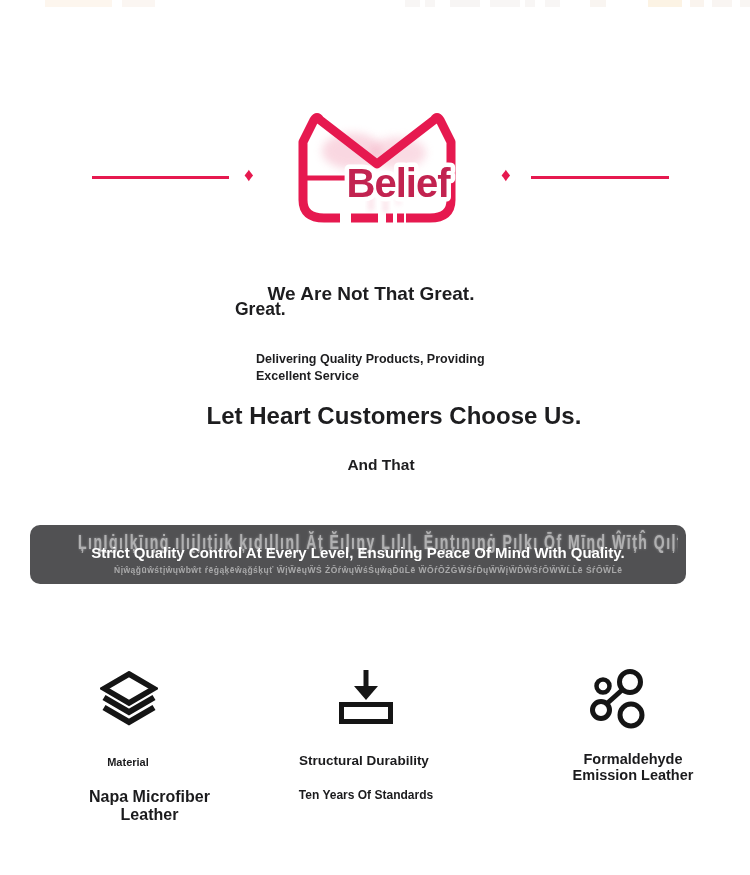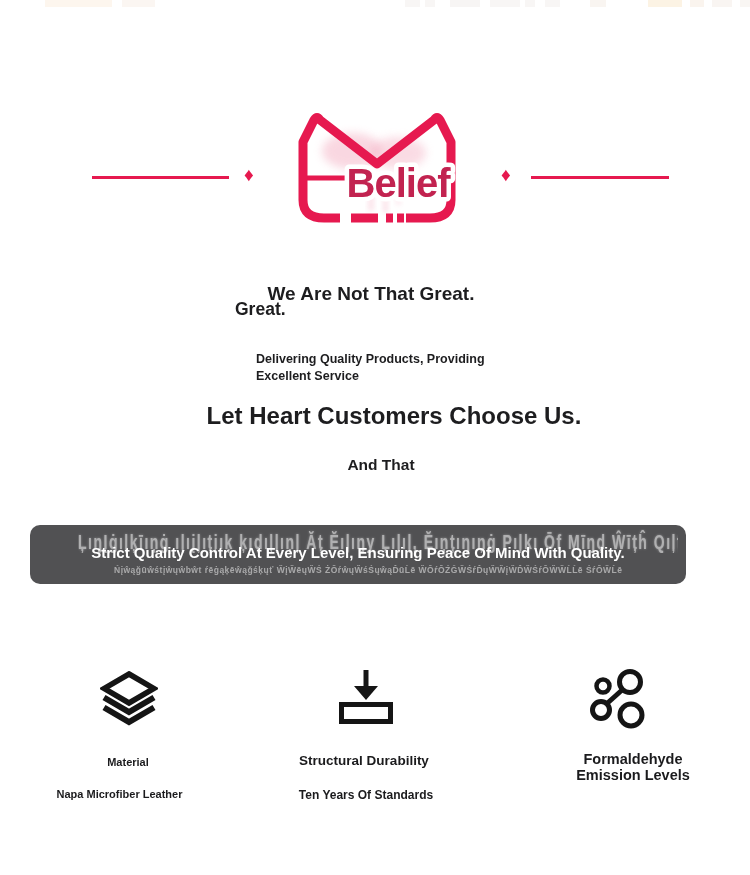--- a/index.html
+++ b/index.html
@@ -58,21 +58,21 @@
     font-size:8.5px;font-weight:700;white-space:nowrap;overflow:hidden;
     opacity:.5;letter-spacing:.5px;filter:blur(.35px);margin-left:24px;}
 
   
   .icon-stroke{fill:none;stroke:var(--icon-black);}
   .icon-fill{fill:var(--icon-black);stroke:none;}
 
   .feat-title{font-weight:700;text-align:center;color:#1b1b1d;}
   .feat-sub{font-weight:700;text-align:center;color:#1b1b1d;}
   .f1-title{left:63px;top:756px;width:130px;font-size:11px;}
-  .f1-sub{left:34px;top:788px;width:171px;font-size:11px;text-align:center;}
+  .f1-sub{left:64px;top:788px;width:171px;font-size:16px;text-align:center;}
   .f2-title{left:284px;top:753px;width:160px;font-size:13.5px;}
   .f2-sub{left:286px;top:788px;width:160px;font-size:12px;}
   .f3-lines{left:543px;top:752px;width:180px;font-size:14.5px;font-weight:700;
     line-height:15.7px;text-align:center;color:#1b1b1d;}
 </style>
 </head>
 <body>
 
 <div id="top-fragments" class="abs" style="left:0;top:0;width:750px;height:8px;">
     <div class="frag" style="left: 45px; width: 67px; background: rgb(253, 246, 238);"></div>
@@ -157,14 +157,14 @@
 
 <svg class="abs" style="left:586px;top:664px;" width="62" height="66" viewBox="0 0 62 66">
   <circle class="icon-stroke" style="stroke-width:4.5" cx="17" cy="22" r="6.5"></circle>
   <circle class="icon-stroke" style="stroke-width:5" cx="44" cy="18" r="10.5"></circle>
   <circle class="icon-stroke" style="stroke-width:5" cx="15" cy="46" r="8.5"></circle>
   <circle class="icon-stroke" style="stroke-width:5" cx="45" cy="51" r="11"></circle>
   <line class="icon-stroke" style="stroke-width:5" x1="21" y1="39.5" x2="35.5" y2="26.5"></line>
 </svg>
 <div class="abs f3-lines">
   <div>Formaldehyde</div>
-  <div>Emission Levels</div>
+  <div>Emission Leather</div>
 </div>
 
 </body></html>

